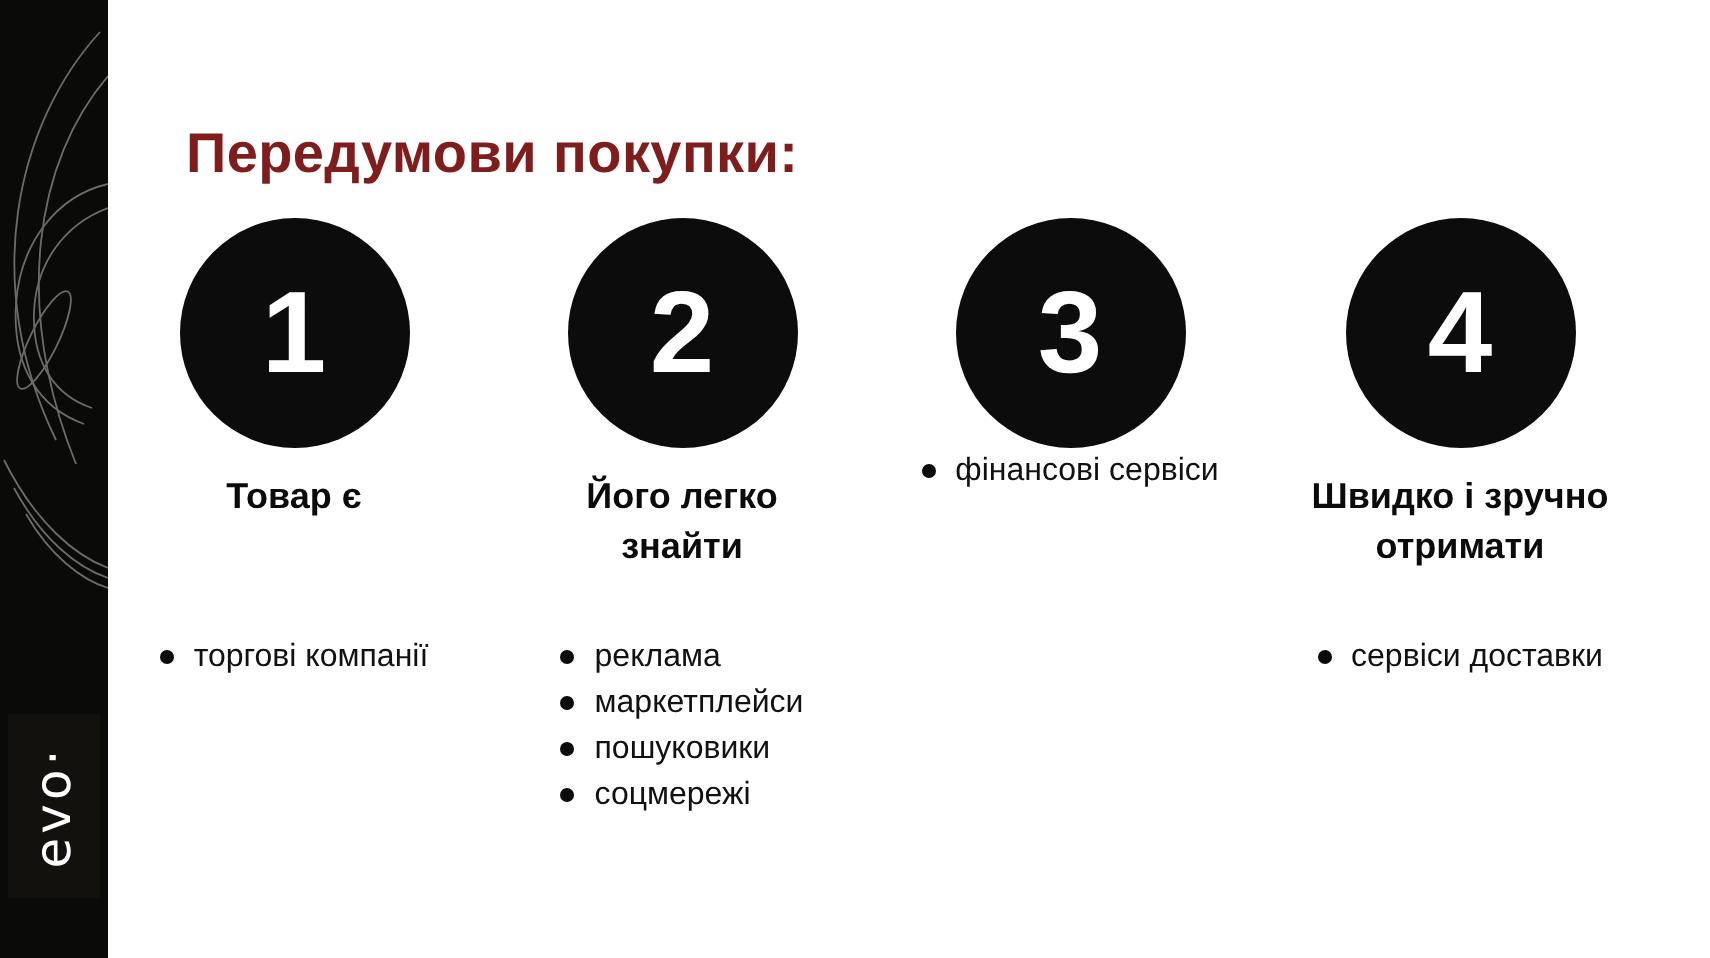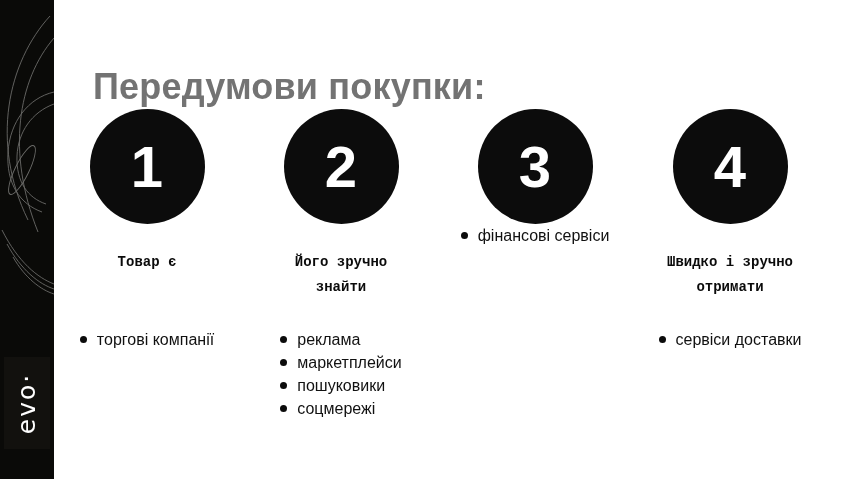--- a/index.html
+++ b/index.html
@@ -36,24 +36,24 @@
     font-family: "DejaVu Sans", sans-serif;
     font-size: 25px;
     letter-spacing: 2px;
     white-space: nowrap;
   }
 
   
   .title {
     position: absolute;
     left: 93px; top: 42px;
-    font-size: 36px;
+    font-size: 28px;
     font-weight: 700;
     letter-spacing: 0.2px;
-    color: #737373;
+    color: #7f1d1d;
   }
 
   
   .col {
     position: absolute;
     top: 109px;
     width: 190px;
   }
   .col-1 { left: 52px; }
   .col-2 { left: 246px; }
@@ -70,30 +70,29 @@
     justify-content: center;
   }
   .circle .num {
     color: #ffffff;
     font-size: 58px;
     font-weight: 700;
     line-height: 1;
   }
 
   .step-title {
-    margin-top: 26px;
+    margin-top: 12px;
     height: 66px;
     box-sizing: border-box;
-    font-size: 14px;
+    font-size: 18px;
     font-weight: 700;
     line-height: 25px;
     text-align: center;
     white-space: pre-line;
     color: #0b0b0b;
-    font-family: Liberation Mono, monospace;
   }
   .col-3 .step-title { padding-top: 6px; }
 
   .step-items {
     list-style: none;
     margin: 0 auto;
     padding: 0;
     display: table;
     font-size: 16px;
     line-height: 23px;
@@ -146,21 +145,21 @@
           <span class="dot"></span>
           <span class="bullet-text">торгові компанії</span>
         </li>
       </ul>
   </section>
 
   <section class="col col-2">
     <div class="circle">
       <span class="num">2</span>
     </div>
-    <h2 class="step-title">Його зручно
+    <h2 class="step-title">Його легко
 знайти</h2>
     <ul class="step-items">
         <li>
           <span class="dot"></span>
           <span class="bullet-text">реклама</span>
         </li>
         <li>
           <span class="dot"></span>
           <span class="bullet-text">маркетплейси</span>
         </li>

